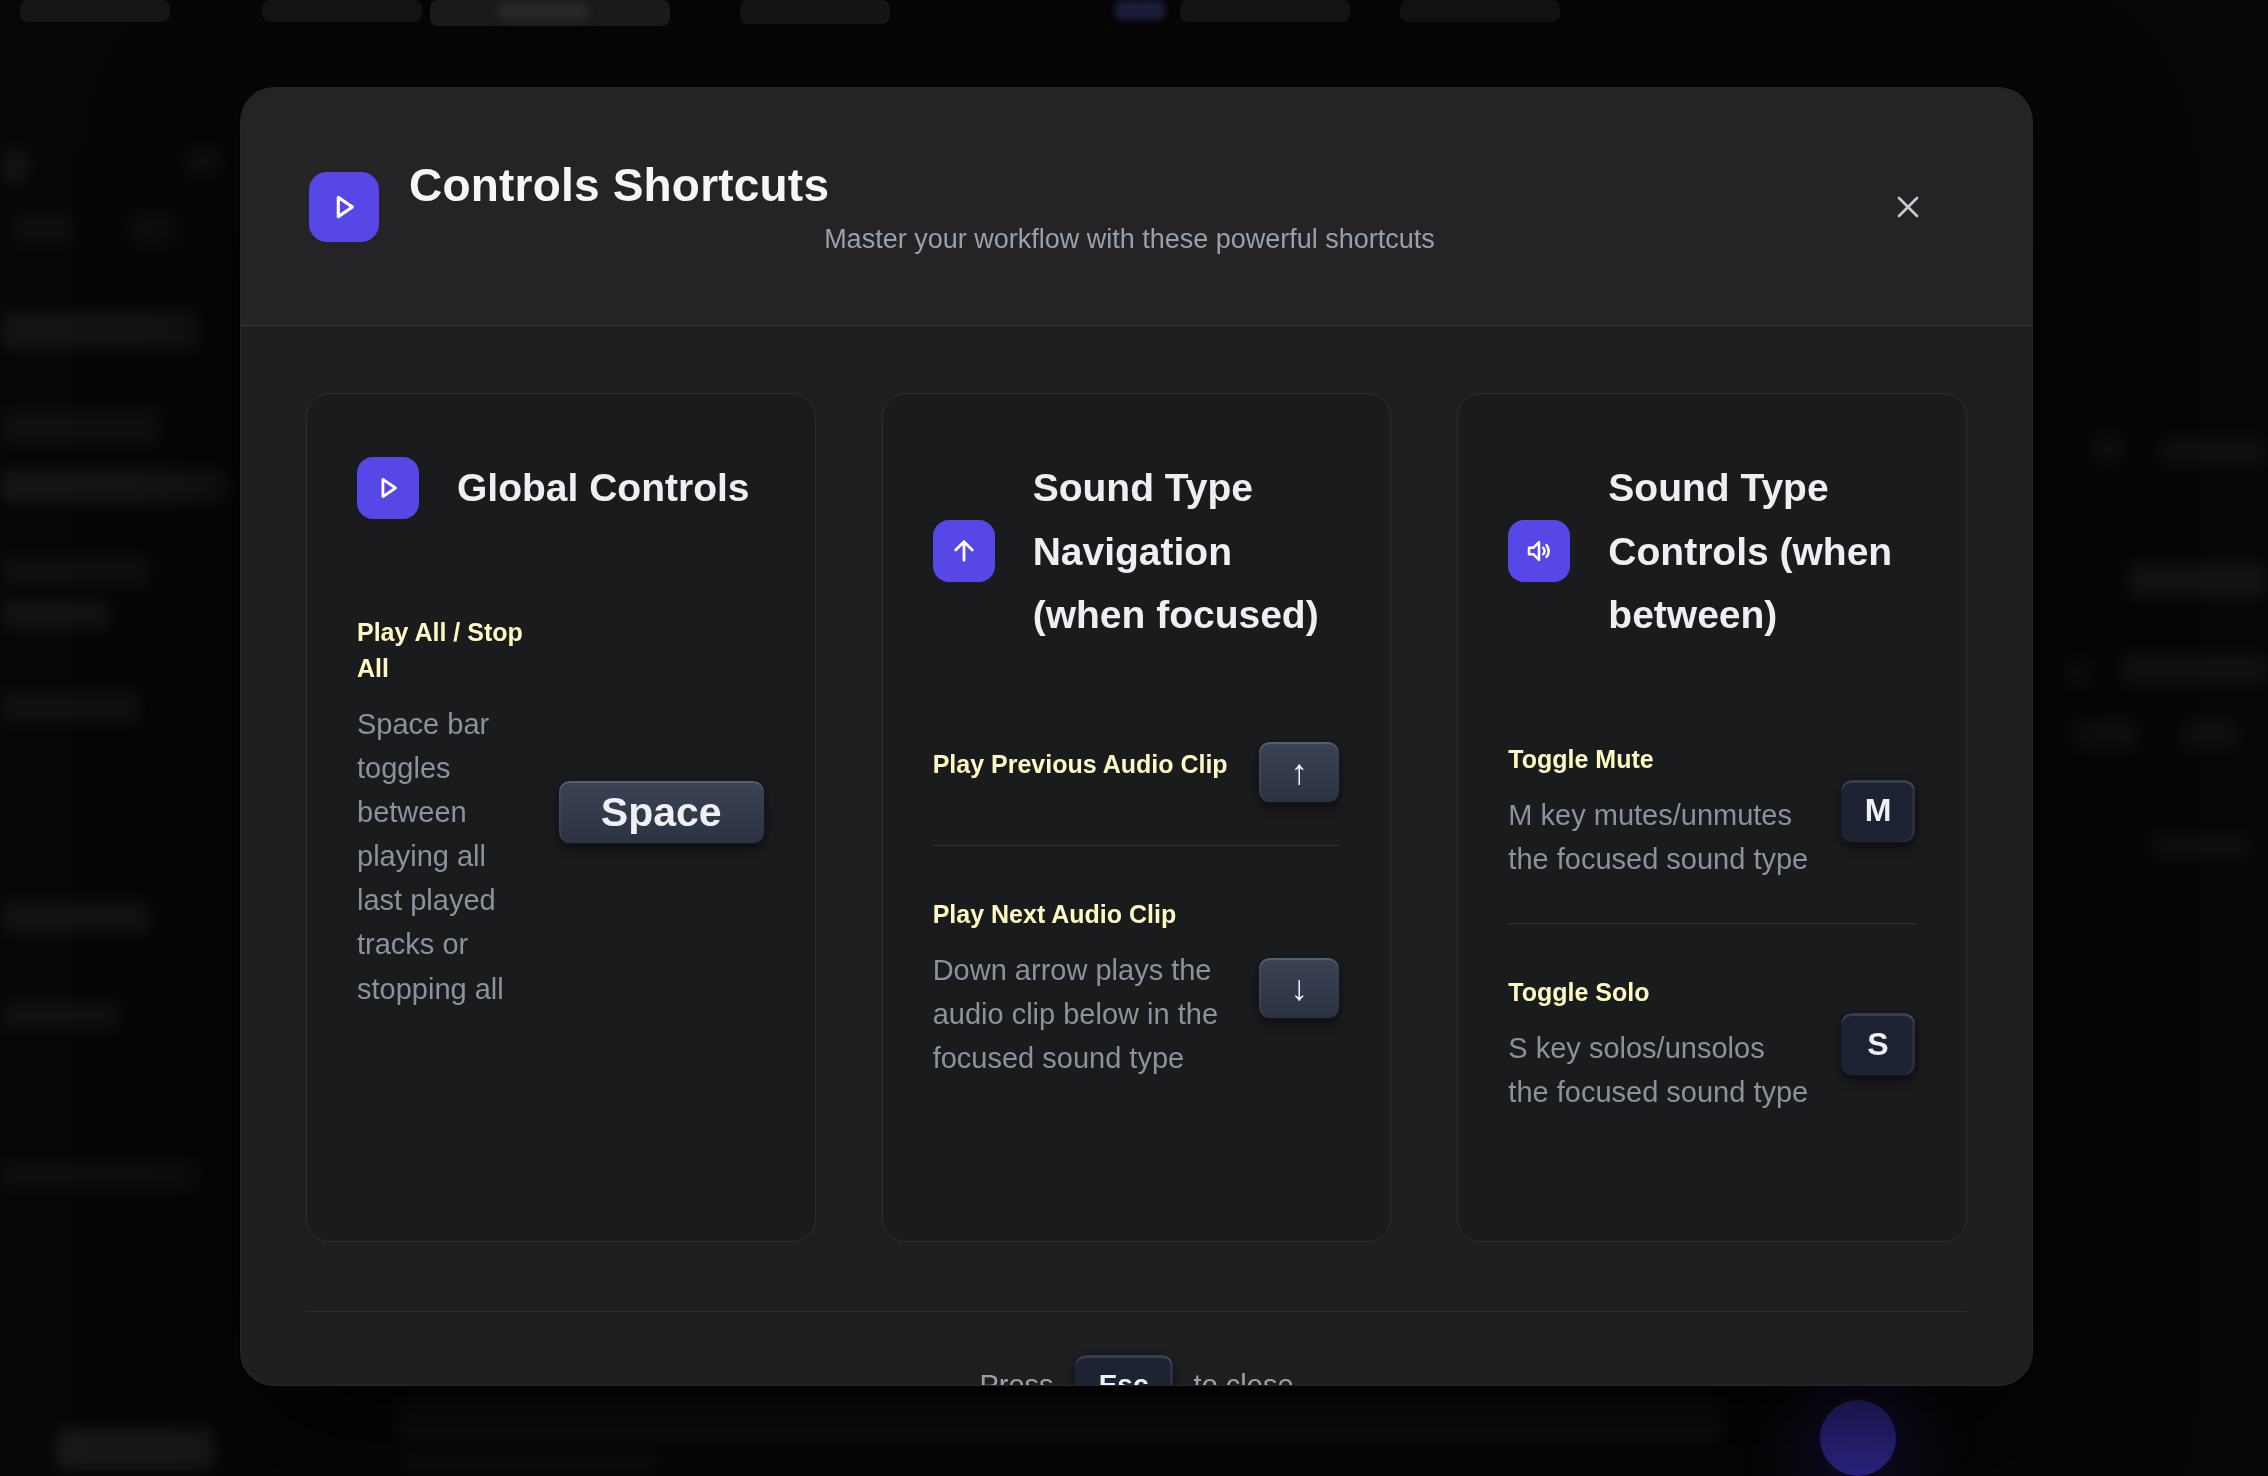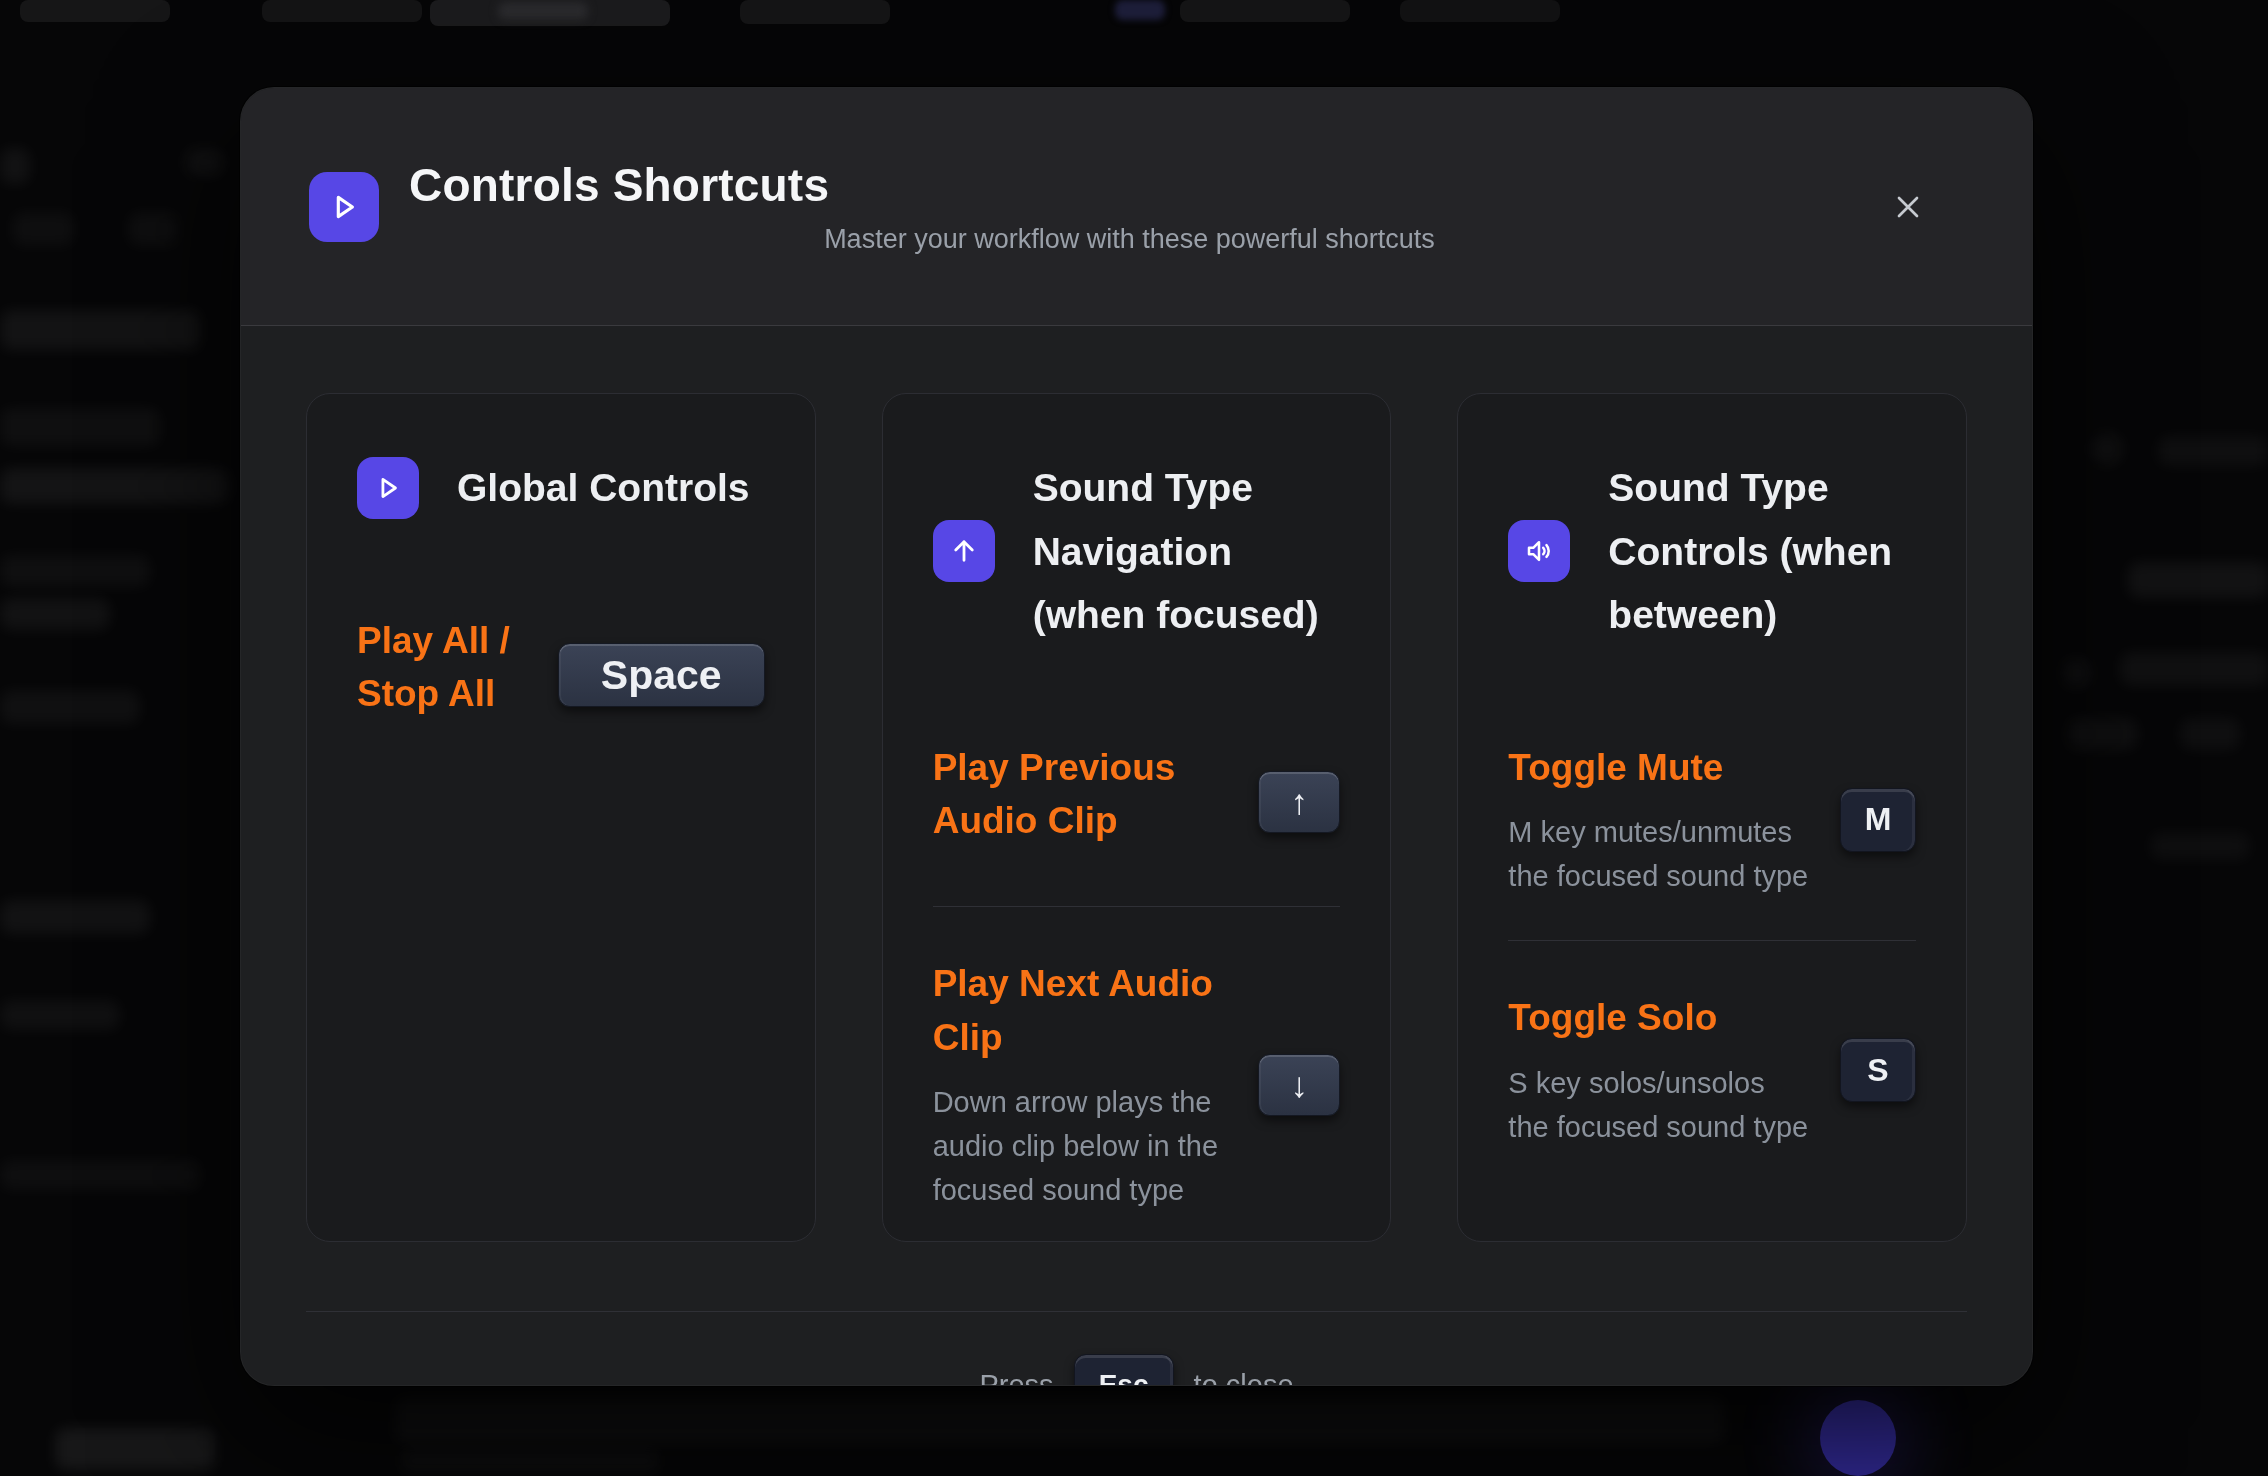--- a/index.html
+++ b/index.html
@@ -50,21 +50,21 @@
   }
   .card-header{display:flex;align-items:center;gap:26px;}
   .card-icon{
     width:62px;height:62px;border-radius:16px;flex:none;
     display:flex;align-items:center;justify-content:center;
   }
   .card-title{margin:12px;font-size:39px;font-weight:600;line-height:1.63;color:#edeff2;}
   .shortcuts{margin-top:82px;}
   .shortcut{display:flex;align-items:center;gap:30px;}
   .shortcut-info{flex:1;min-width:0;}
-  .shortcut-name{margin:0 0 16px;font-size:37px;font-weight:600;line-height:1.45;color:#f97316;}
+  .shortcut-name{margin:0 0 16px;font-size:25px;font-weight:600;line-height:1.45;color:#fef9c3;}
   .shortcut-desc{margin:0;font-size:29px;line-height:1.52;color:#8b929c;}
   .item-divider{height:1px;background:#2f3036;margin:42px 0 50px;}
 
   
   .key{
     display:flex;align-items:center;justify-content:center;flex:none;
     border-radius:12px;color:#eef0f4;font-weight:600;box-sizing:border-box;
   }
   .key-slate{
     background:linear-gradient(180deg,#3b4356,#2b3242);
@@ -164,20 +164,21 @@
               <svg width="32" height="32" viewBox="0 0 24 24" fill="none" stroke="#ffffff" stroke-width="2.1" stroke-linejoin="round" stroke-linecap="round">
                   <path d="M8.2 5.6 L17.6 12 L8.2 18.4 Z"></path>
                 </svg>
             </div>
             <h2 class="card-title">Global Controls</h2>
           </div>
           <div class="shortcuts">
             <div class="shortcut">
               <div class="shortcut-info">
                 <p class="shortcut-name">Play All / Stop All</p>
+                <p class="shortcut-desc">Space bar toggles between playing all last played tracks or stopping all</p>
               </div>
               <div class="key key-slate key-space">Space</div>
             </div>
           </div>
         </div>
 
         <div class="card">
           <div class="card-header">
             <div class="card-icon" style="background: rgb(87, 71, 230);">
               <svg width="32" height="32" viewBox="0 0 24 24" fill="none" stroke="#ffffff" stroke-width="2.1" stroke-linecap="round" stroke-linejoin="round">

